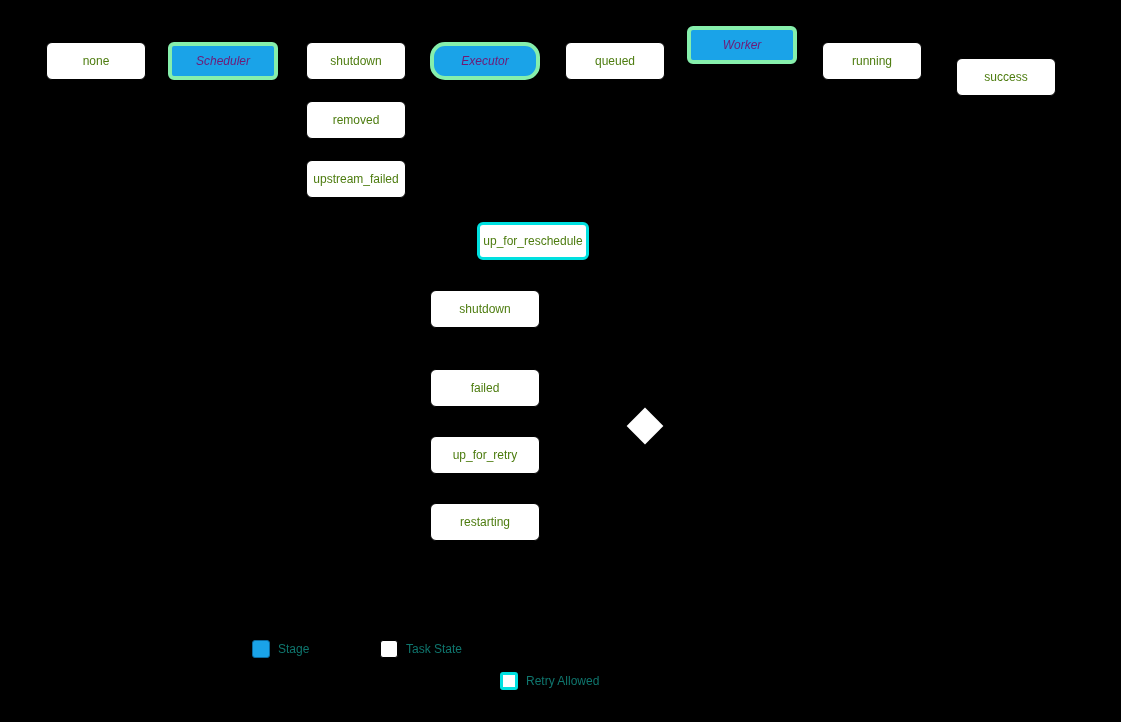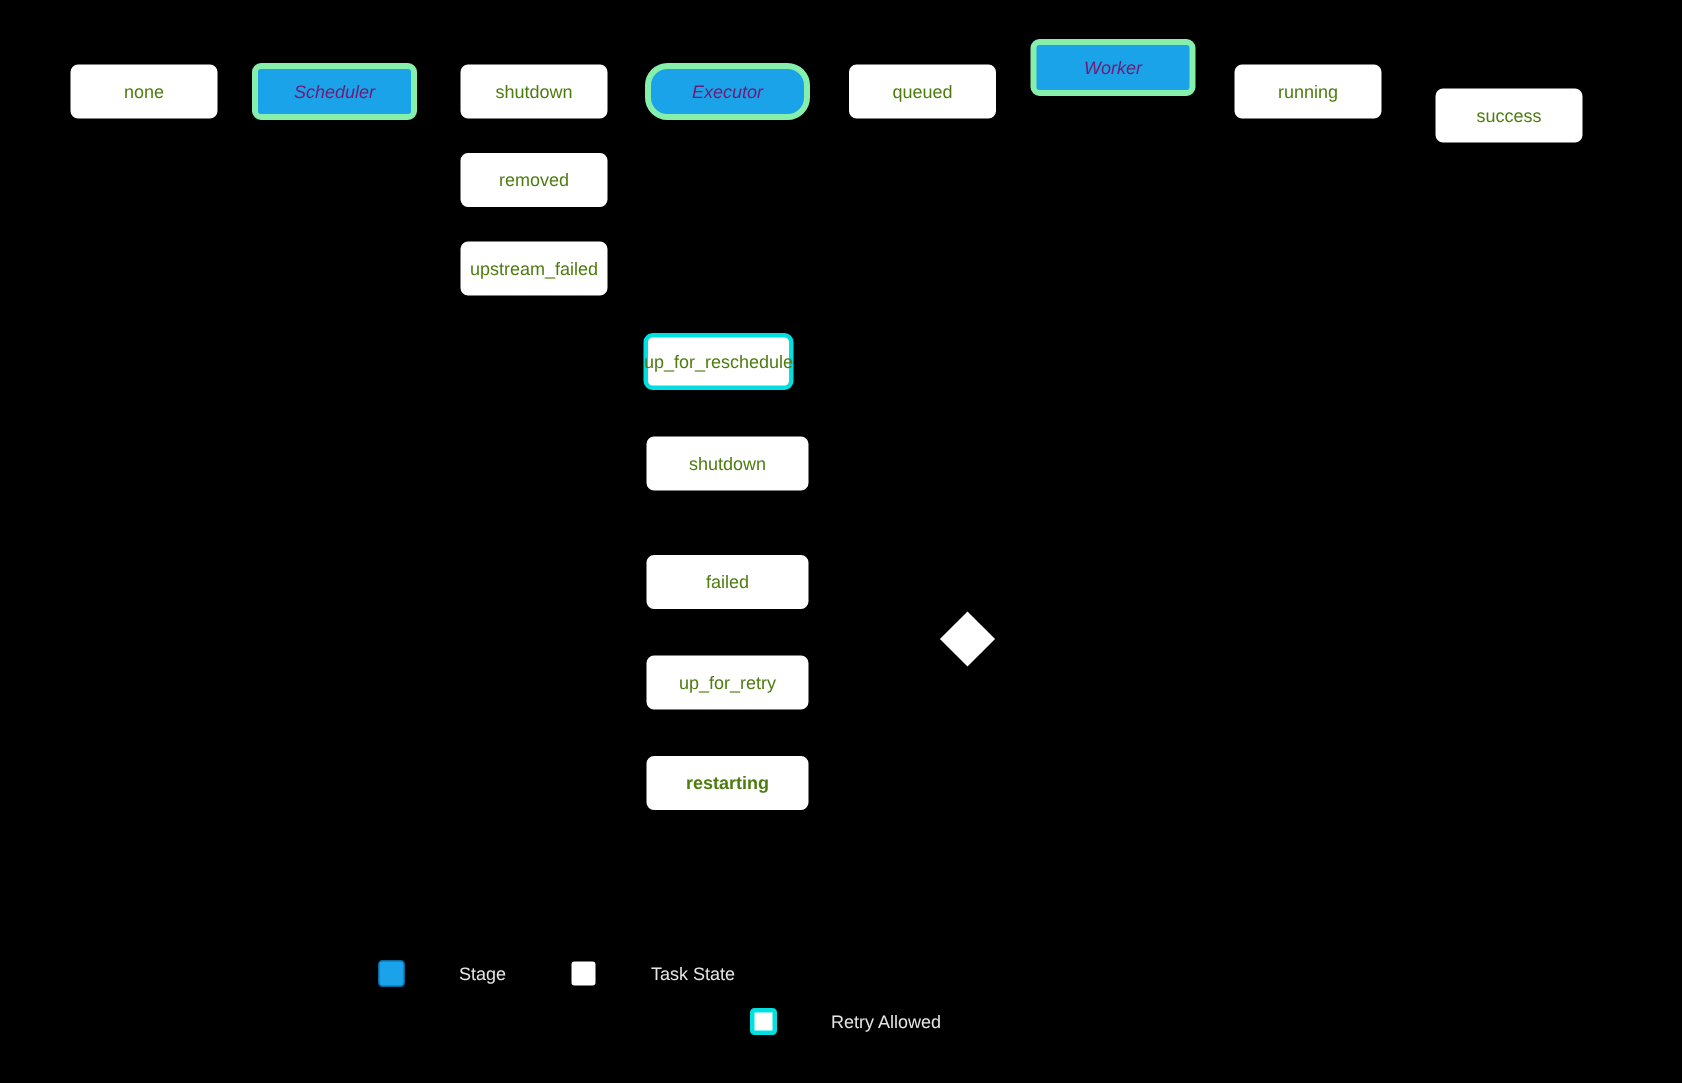--- a/index.html
+++ b/index.html
@@ -28,21 +28,21 @@
     background: #1aa3e8;
     color: #701a75;
     border: 4px solid #86efac;
     font-style: italic;
   }
   .node.highlight {
     border: 3px solid #00e0e0;
   }
   .node.w100 { width: 100px; }
   .node.w110 { width: 110px; }
-  .node.w112 { width: 100px; }
+  .node.w112 { width: 112px; margin-left: 48px; }
   .diamond {
     position: absolute;
     width: 26px;
     height: 26px;
     background: #fff;
     transform: rotate(45deg);
   }
   .legend {
     position: absolute;
     display: flex;
@@ -53,23 +53,22 @@
     width: 18px;
     height: 18px;
     border-radius: 3px;
     border: 1px solid #000;
     flex-shrink: 0;
   }
   .swatch.white { background: #fff; }
   .swatch.blue  { background: #1aa3e8; border-color:#0a6aa0; }
   .swatch.highlight { background: #fff; border: 3px solid #00e0e0; }
   .legend-text {
-    color: #e5e5e5;
+    color: #0f766e;
     font-size: 12px;
-    margin-left: 28px;
   }
 </style>
 </head>
 <body>
 
 <div class="node w100" style="left:46px;  top:42px;">
     <span>none</span>
   </div>
 <div class="node blue w110" style="left:168px; top:42px;">
     <span>Scheduler</span>
@@ -105,21 +104,21 @@
   </div>
 <div class="node w110" style="left:430px; top:290px;">
     <span>shutdown</span>
   </div>
 <div class="node w110" style="left:430px; top:369px;">
     <span>failed</span>
   </div>
 <div class="node w110" style="left:430px; top:436px;">
     <span>up_for_retry</span>
   </div>
-<div class="node w110" style="left:430px; top:503px;font-weight:bold;">
+<div class="node w110" style="left:430px; top:503px;">
     <span>restarting</span>
   </div>
 
 <div class="diamond" style="left:632px; top:413px;"></div>
 
 <div class="legend" style="left:252px; top:640px;">
   <div class="swatch blue"></div>
   <span class="legend-text">Stage</span>
 </div>
 <div class="legend" style="left:380px; top:640px;">

